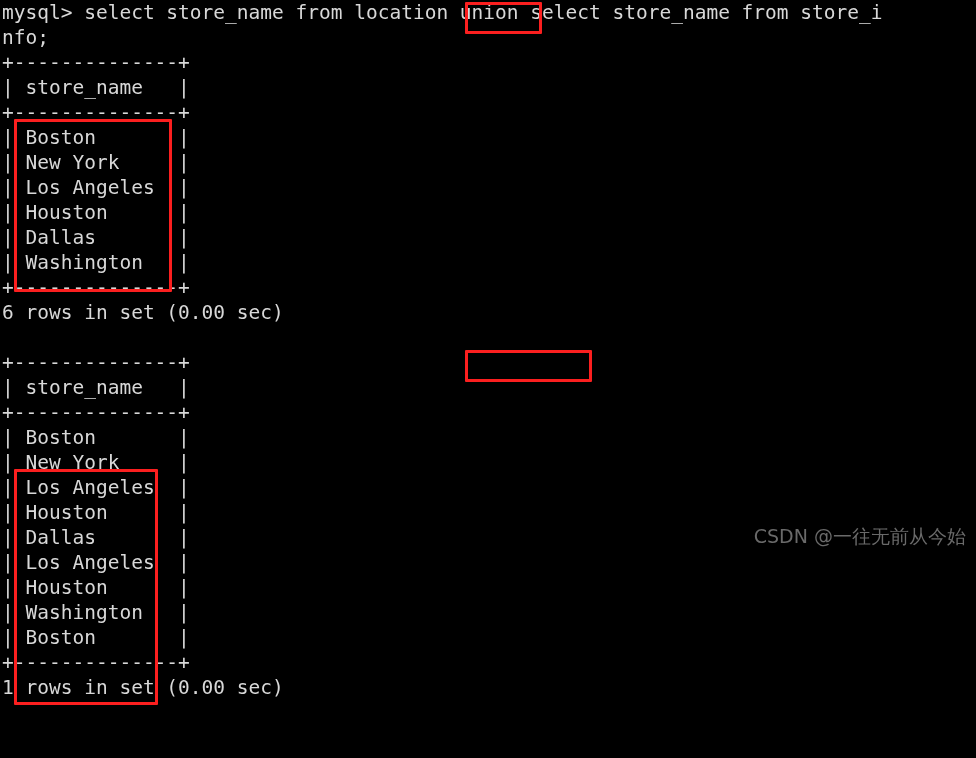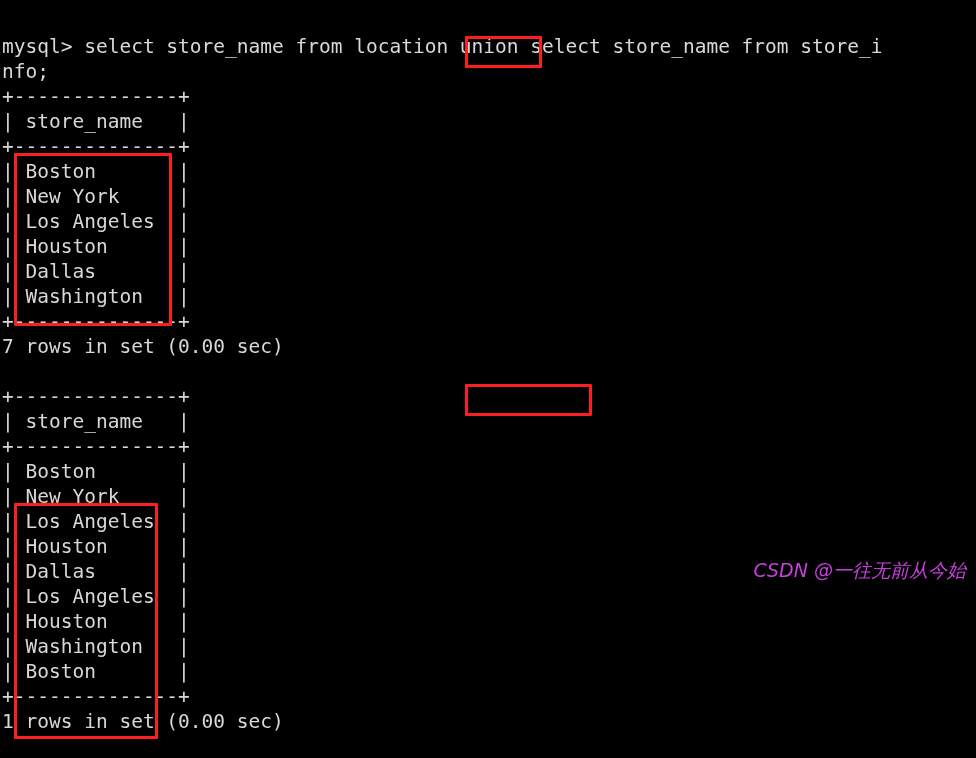--- a/index.html
+++ b/index.html
@@ -18,21 +18,20 @@
   #terminal {
     position: relative;
     width: 976px;
     height: 558px;
     background: #000000;
     color: #d4d4d4;
     font-family: "DejaVu Sans Mono", "Liberation Mono", monospace;
     font-size: 19.5px;
     line-height: 25px;
     letter-spacing: 0px;
-    margin-top: 34px;
   }
 
   .screen-lines {
     position: absolute;
     top: 0;
     left: 2px;
     width: 972px;
   }
 
   .term-line {
@@ -56,48 +55,47 @@
     pointer-events: none;
     background: transparent;
     border-radius: 1px;
   }
 
   
   .watermark {
     position: absolute;
     right: 10px;
     bottom: 10px;
-    color: #d946ef;
+    color: #737373;
     font-size: 19px;
     line-height: 24px;
     font-family: "DejaVu Sans", "Liberation Sans", sans-serif;
     white-space: pre;
     opacity: 0.92;
-    font-style: italic;
   }
 </style>
 </head>
 <body>
 
 <div id="terminal" style="background: rgb(0, 0, 0); color: rgb(216, 216, 216);">
 
   <div class="screen-lines">
     <div class="term-line">mysql&gt; select store_name from location union select store_name from store_i</div>
     <div class="term-line">nfo;</div>
     <div class="term-line">+--------------+</div>
     <div class="term-line">| store_name   |</div>
     <div class="term-line">+--------------+</div>
     <div class="term-line">| Boston       |</div>
     <div class="term-line">| New York     |</div>
     <div class="term-line">| Los Angeles  |</div>
     <div class="term-line">| Houston      |</div>
     <div class="term-line">| Dallas       |</div>
     <div class="term-line">| Washington   |</div>
     <div class="term-line">+--------------+</div>
-    <div class="term-line">7 rows in set (0.00 sec)</div>
+    <div class="term-line">6 rows in set (0.00 sec)</div>
     <div class="term-line blank"></div>
     <div class="term-line">+--------------+</div>
     <div class="term-line">| store_name   |</div>
     <div class="term-line">+--------------+</div>
     <div class="term-line">| Boston       |</div>
     <div class="term-line">| New York     |</div>
     <div class="term-line">| Los Angeles  |</div>
     <div class="term-line">| Houston      |</div>
     <div class="term-line">| Dallas       |</div>
     <div class="term-line">| Los Angeles  |</div>

